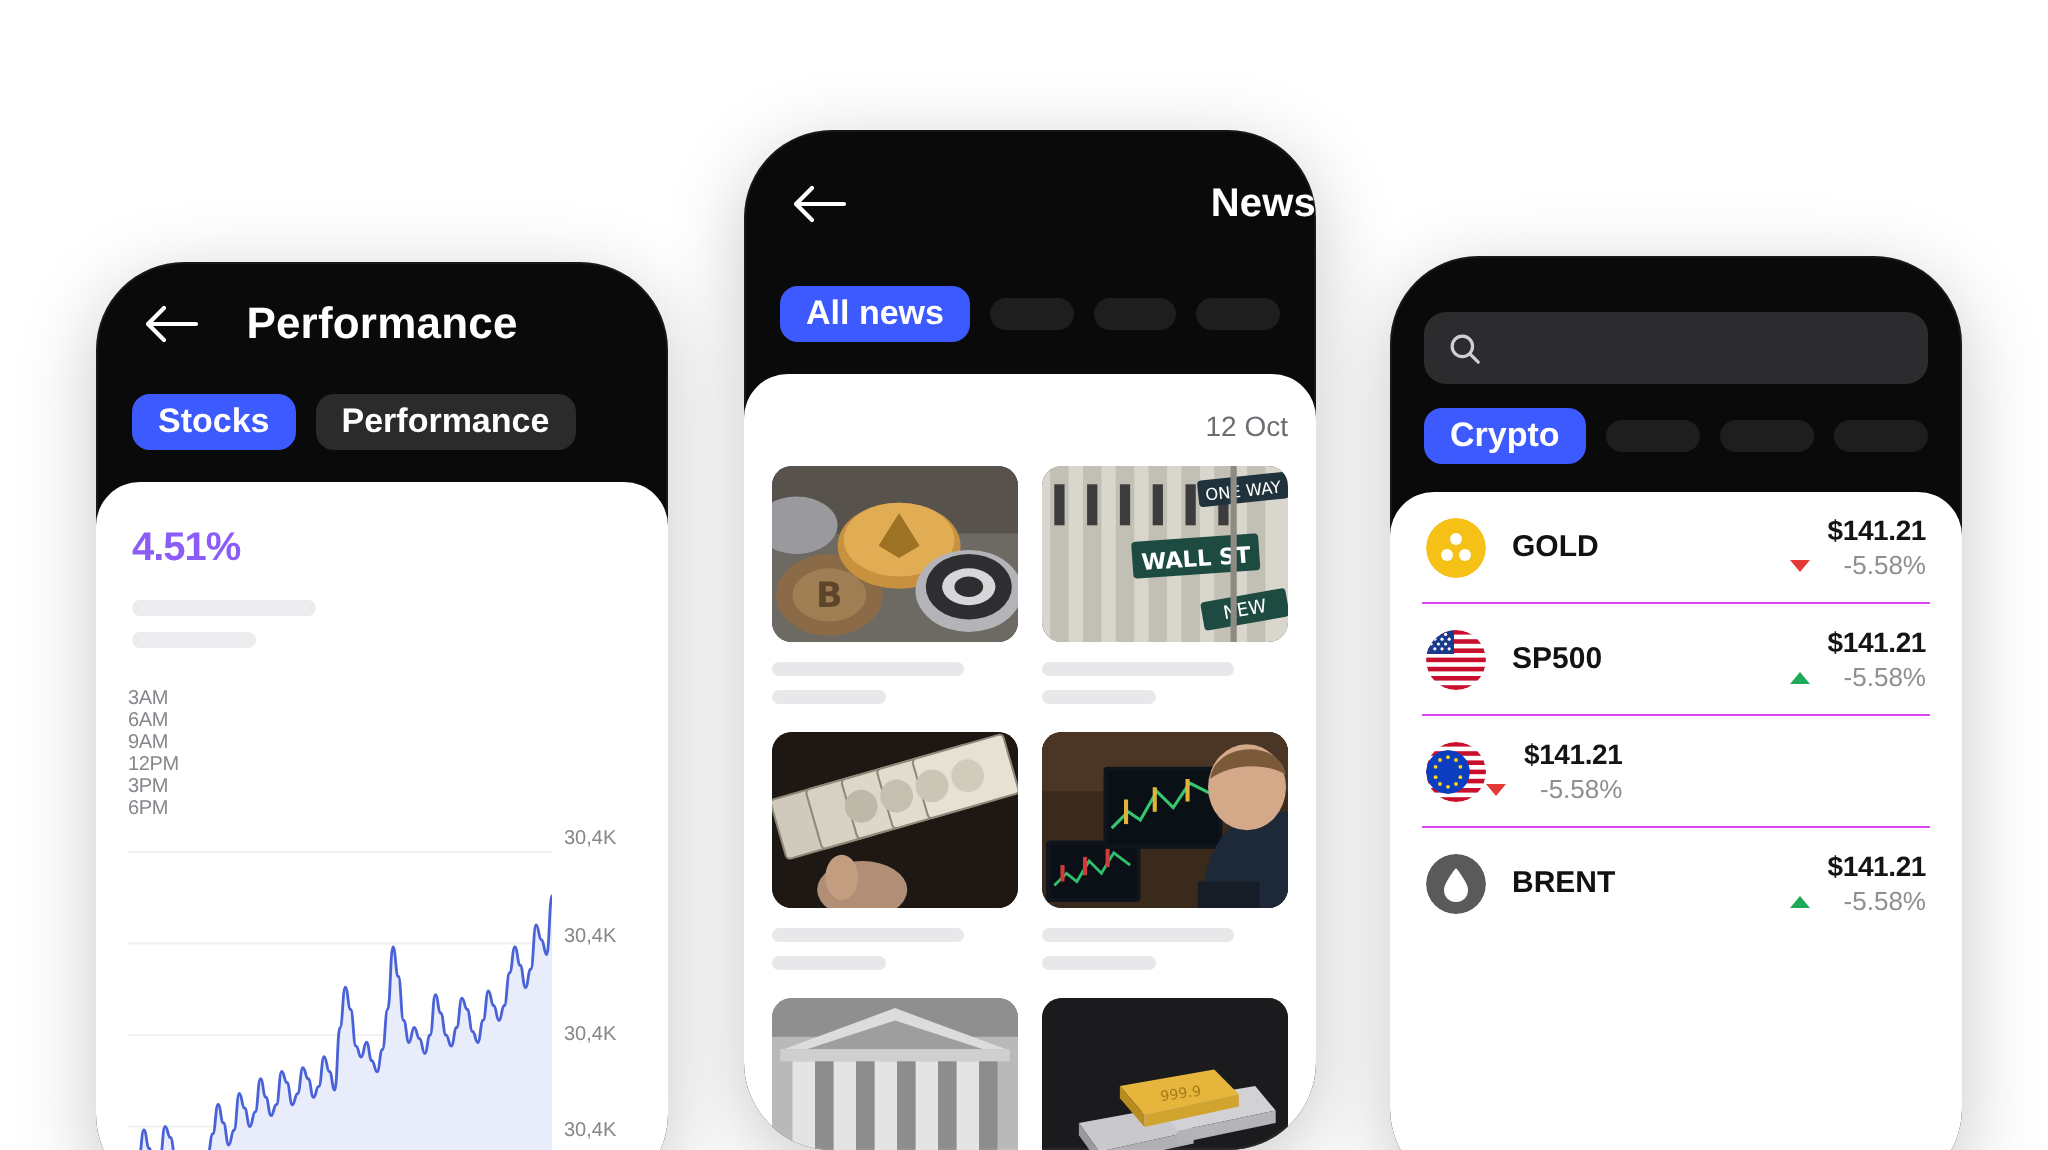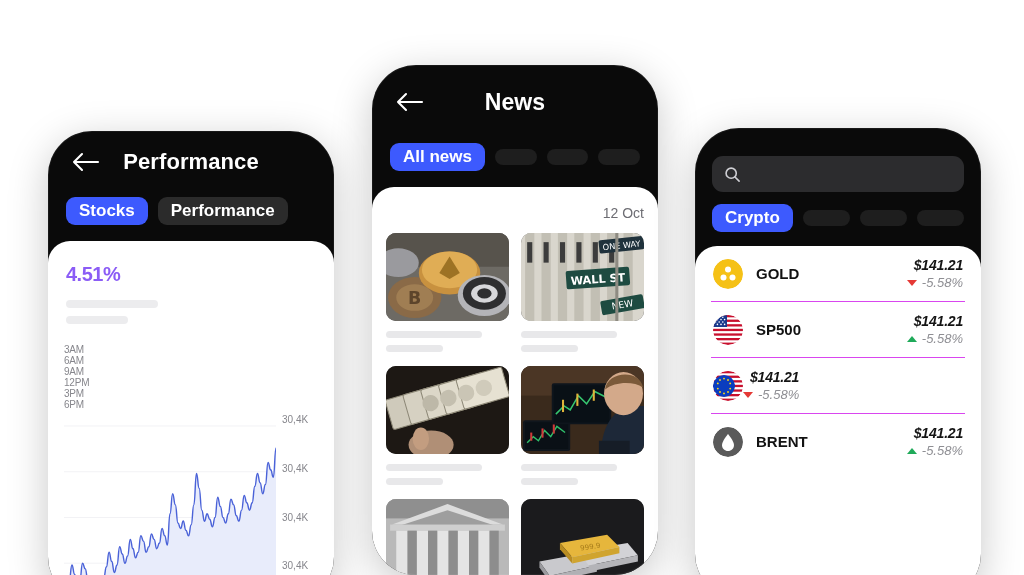--- a/index.html
+++ b/index.html
@@ -147,21 +147,21 @@
   .yaxis span{
     font-size:10px;
     color:#86868c;
     line-height:1;
     transform: translateY(-3px);
   }
 
   
   #phone2{ left: 372px; top: 65px; width: 286px; height: 510px; }
   #phone2 .topbar{ height: 74px; }
-  #phone2 .screen-title{ font-size: 23px; }
+  #phone2 .screen-title{ font-size: 20px; text-align: right; }
   .news-sheet{ padding: 0 14px; text-align: right; }
   .news-date{
     font-size: 14px;
     color:#6d6d73;
     font-weight:500;
     margin: 18px 0 12px 4px;
   }
   .news-grid{
     display:grid;
     grid-template-columns: 1fr 1fr;
@@ -238,31 +238,30 @@
   .asset-name{
     margin-left: 13px;
     font-size: 15px;
     font-weight: 700;
     color:#121212;
     flex:1 1 auto;
   }
   .asset-right{
     text-align:right;
     flex:0 0 auto;
-    font-style:italic;
   }
   .asset-price{
     font-size: 14px;
     font-weight: 700;
     color:#141414;
     letter-spacing:-0.2px;
   }
   .asset-change{
     display:flex; align-items:center; justify-content:flex-end;
-    gap:5px;
+    gap:17px;
     margin-top:2px;
   }
   .tri{ width:0; height:0; }
   .tri.down{
     border-left:5px solid transparent;
     border-right:5px solid transparent;
     border-top:6px solid #e53935;
   }
   .tri.up{
     border-left:5px solid transparent;

